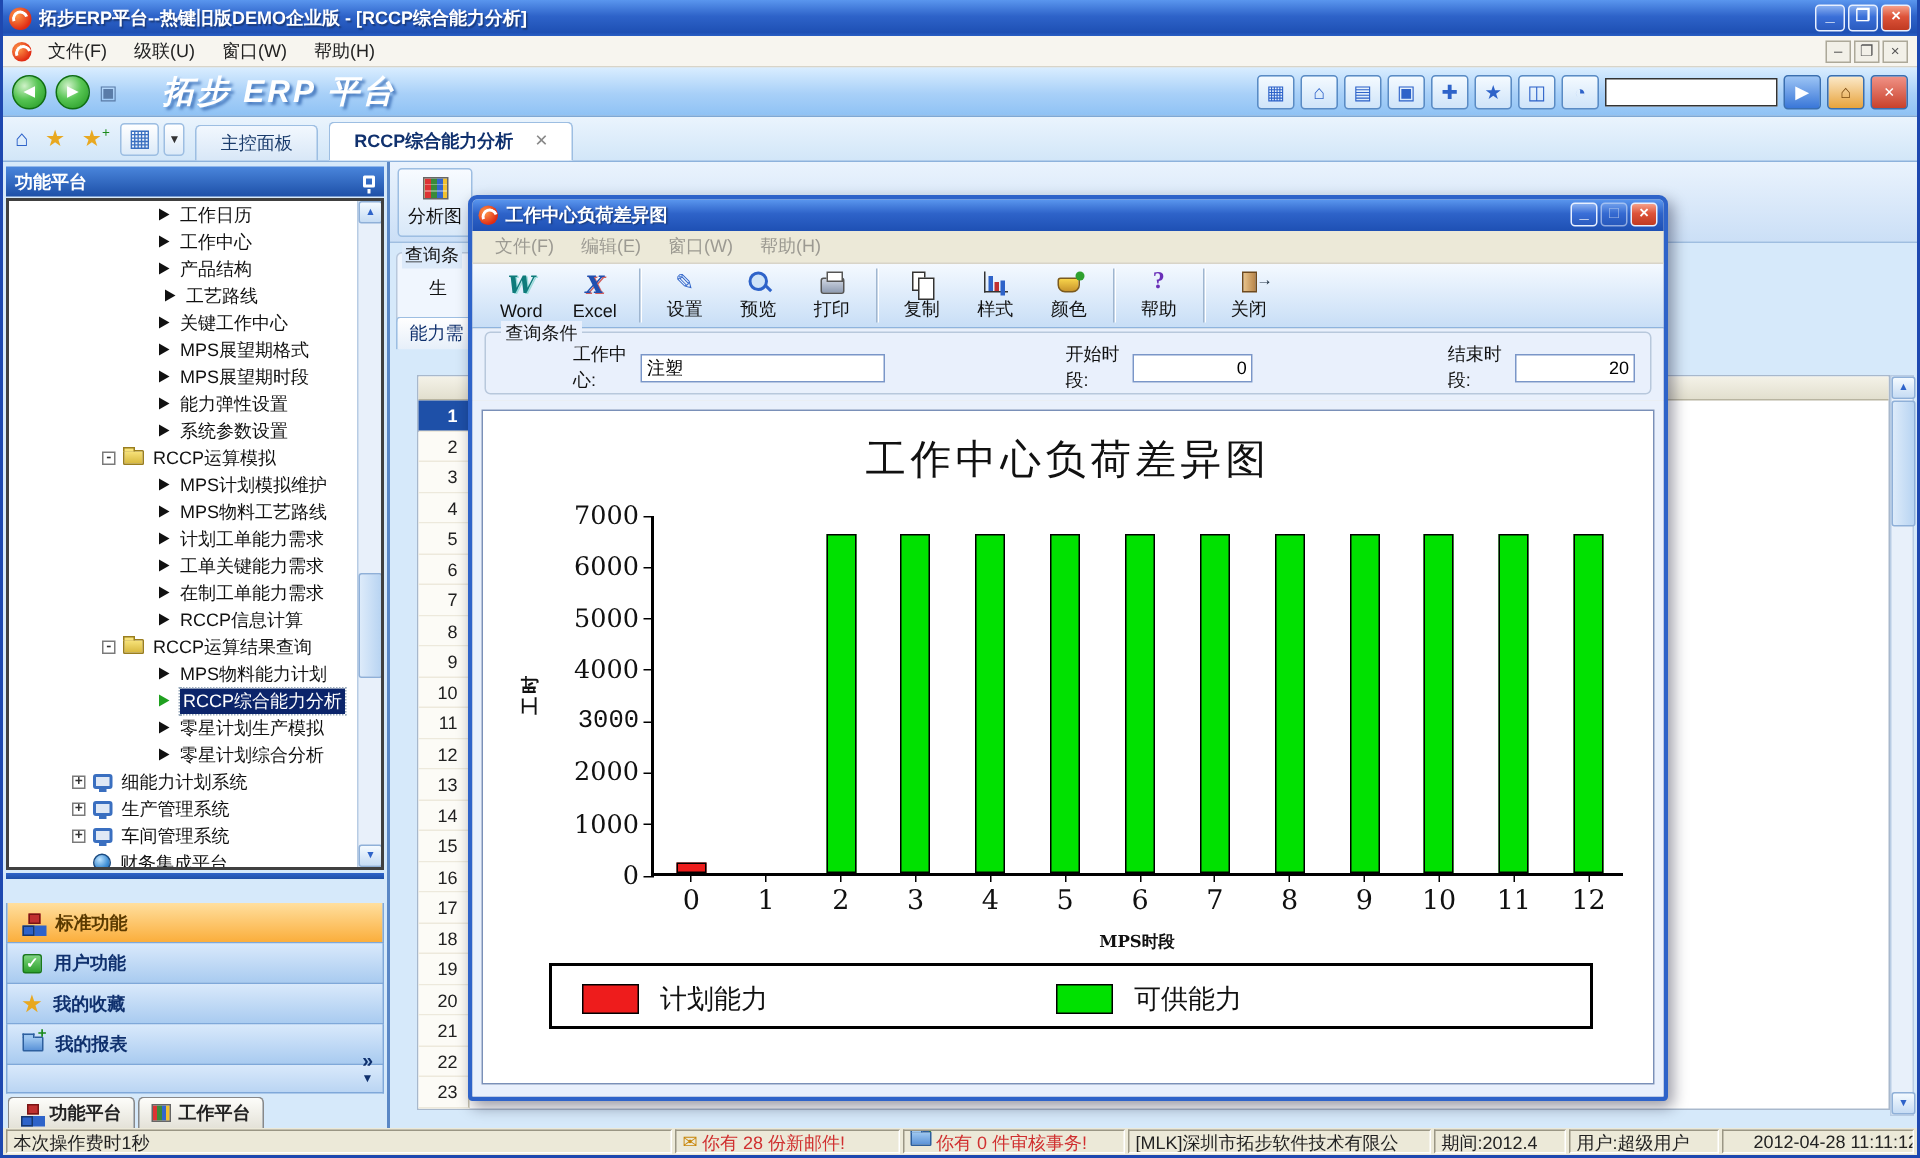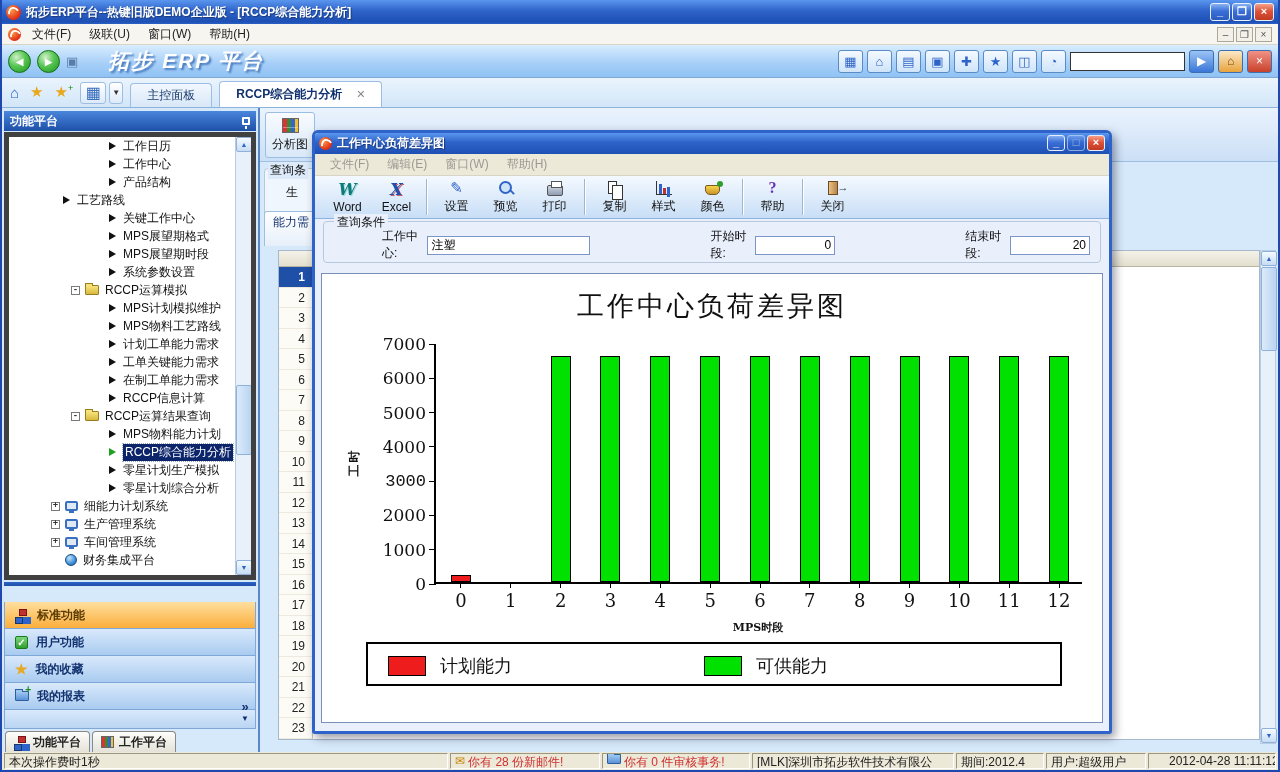--- a/index.html
+++ b/index.html
@@ -43,21 +43,21 @@
   .tabx { color:#888; font-size:11px; font-weight:normal; }
 
   
   .body { flex:1; display:flex; min-height:0; }
 
   
   .sidebar { width:258px; flex:0 0 auto; background:#D6E9FA; border-right:2px solid #5A87C5; display:flex; flex-direction:column; }
   .sb-header { height:20px; margin:3px 2px 0; background:linear-gradient(180deg,#4A86DC,#1E50A8); color:#fff; font-size:12px; font-weight:bold; display:flex; align-items:center; padding:0 6px; }
   .pin { width:8px; height:8px; border:2px solid #fff; border-radius:1px; position:relative; margin-left:auto; }
   .pin::after { content:''; position:absolute; left:1px; top:7px; width:2px; height:3px; background:#fff; }
-  .sb-treewrap { height:448px; margin:1px 2px 0; background:#fff; border:5px solid #404040; position:relative; overflow:hidden; }
+  .sb-treewrap { height:448px; margin:1px 2px 0; background:#fff; border:2px solid #404040; position:relative; overflow:hidden; }
   .sb-tree { position:absolute; left:0; top:0; right:17px; bottom:0; overflow:hidden; }
   .tree-row { height:18px; display:flex; align-items:center; font-size:12px; color:#111; white-space:nowrap; }
   .tree-row.sel .lbl { background:#0B246A; color:#fff; outline:1px dotted #9ab; padding:0 2px; }
   .t-arrow { width:0; height:0; border-left:7px solid #111; border-top:4px solid transparent; border-bottom:4px solid transparent; margin-right:7px; flex:0 0 auto; }
   .t-arrow.green { border-left-color:#1fa01f; }
   .t-box { width:9px; height:9px; border:1px solid #7a7a7a; background:#fff; font:bold 9px/7px "Liberation Mono",monospace; text-align:center; color:#333; margin-right:5px; flex:0 0 auto; }
   .t-folder { width:14px; height:10px; background:linear-gradient(#f7e27a,#d8b93e); border:1px solid #9a7e1e; border-radius:1px; position:relative; margin-right:6px; flex:0 0 auto; }
   .t-folder::before { content:''; position:absolute; left:-1px; top:-3px; width:6px; height:2px; background:#f7e27a; border:1px solid #9a7e1e; border-bottom:none; }
   .t-sys { width:13px; height:10px; background:#dfe8f5; border:2px solid #3A6FC0; border-radius:2px; position:relative; margin-right:6px; flex:0 0 auto; }
   .t-sys::after { content:''; position:absolute; left:2px; bottom:-4px; width:5px; height:2px; background:#3A6FC0; }
@@ -88,21 +88,21 @@
      repeating-linear-gradient(90deg,#d33 0 4px,#3a8a3a 4px 8px,#3366cc 8px 12px,#f0c030 12px 16px); flex:0 0 auto; }
   .chk12 { width:13px; height:12px; border:1px solid #666; background:repeating-linear-gradient(90deg,#d33 0 3px,#3a8a3a 3px 6px,#3366cc 6px 9px,#f0c030 9px 12px); flex:0 0 auto; }
 
   
   .content { flex:1; position:relative; background:#D6E9FA; min-width:0; }
   .c-toolbar { position:absolute; left:0; top:0; right:0; height:54px; background:linear-gradient(180deg,#EAF3FD,#CBDFF6); border-bottom:1px solid #9FBEE0; }
   .c-anal { position:absolute; left:5px; top:4px; width:50px; height:46px; border:1px solid #9DBEE2; border-radius:3px; background:linear-gradient(180deg,#F8FBFF,#D8E8F8); display:flex; flex-direction:column; align-items:center; justify-content:center; gap:3px; font-size:12px; color:#111; }
   .c-group { position:absolute; left:4px; top:60px; width:70px; height:48px; border:1px solid #B8C8DC; border-radius:4px; background:#F0F6FE; }
   .c-grouplbl { position:absolute; left:8px; top:54px; font-size:12px; color:#111; background:#DCEAFA; padding:0 2px; }
   .c-gen { position:absolute; left:26px; top:76px; font-size:12px; color:#111; }
-  .c-tab { position:absolute; left:4px; top:103px; height:35px; border:1px solid #9DBEE2; border-bottom:none; border-radius:3px 3px 0 0; background:linear-gradient(180deg,#fff,#E6EFF9); font-size:12px; color:#10316e; line-height:21px; padding:0 8px; }
+  .c-tab { position:absolute; left:4px; top:103px; height:22px; border:1px solid #9DBEE2; border-bottom:none; border-radius:3px 3px 0 0; background:linear-gradient(180deg,#fff,#E6EFF9); font-size:12px; color:#10316e; line-height:21px; padding:0 8px; }
   .grid { position:absolute; left:18px; top:142px; width:982px; height:490px; background:#fff; border:1px solid #A8B8CC; }
   .g-head { height:16px; background:linear-gradient(180deg,#F4F2E8,#E2DFCE); border-bottom:1px solid #B8B4A0; }
   .g-row { height:20.5px; border-bottom:1px solid #EDE9DC; width:34px; font-size:12px; color:#222; text-align:right; padding-right:7px; line-height:20px; border-right:1px solid #C8C4B0; background:#FCFBF6; }
   .g-row.sel { background:#1E50A8; color:#fff; font-weight:bold; }
   .c-scroll { position:absolute; right:2px; top:142px; width:16px; height:494px; background:#E8F0FA; border:1px solid #B8CCE4; }
 
   
   .dialog { position:absolute; left:310px; top:130px; width:800px; height:604px; border:3px solid #2E63C9; border-radius:6px 6px 3px 3px; background:#ECE9D8; box-shadow:3px 4px 10px rgba(0,0,30,.4); display:flex; flex-direction:column; z-index:50; }
   .d-title { height:22px; background:linear-gradient(180deg,#5A96EE 0%,#2E63C9 45%,#1E50B4); border-radius:3px 3px 0 0; display:flex; align-items:center; padding:0 4px; gap:5px; }
   .d-title .t { color:#fff; font-size:12px; font-weight:bold; text-shadow:1px 1px 1px #1a3a7a; flex:1; }
@@ -240,35 +240,39 @@
               <span class="lbl">工作日历</span>
             </div>
             <div class="tree-row" style="padding-left: 100px;">
               <span class="t-arrow"></span>
               <span class="lbl">工作中心</span>
             </div>
             <div class="tree-row" style="padding-left: 100px;">
               <span class="t-arrow"></span>
               <span class="lbl">产品结构</span>
             </div>
-            <div class="tree-row" style="padding-left: 54px;">
+            <div class="tree-row" style="padding-left: 104px;">
               <span class="t-arrow"></span>
               <span class="lbl">工艺路线</span>
             </div>
             <div class="tree-row" style="padding-left: 100px;">
               <span class="t-arrow"></span>
               <span class="lbl">关键工作中心</span>
             </div>
             <div class="tree-row" style="padding-left: 100px;">
               <span class="t-arrow"></span>
               <span class="lbl">MPS展望期格式</span>
             </div>
             <div class="tree-row" style="padding-left: 100px;">
               <span class="t-arrow"></span>
               <span class="lbl">MPS展望期时段</span>
+            </div>
+            <div class="tree-row" style="padding-left: 100px;">
+              <span class="t-arrow"></span>
+              <span class="lbl">能力弹性设置</span>
             </div>
             <div class="tree-row" style="padding-left: 100px;">
               <span class="t-arrow"></span>
               <span class="lbl">系统参数设置</span>
             </div>
             <div class="tree-row" style="padding-left: 62px;">
               <span class="t-box">-</span>
               <span class="t-folder"></span>
               <span class="lbl">RCCP运算模拟</span>
             </div>

